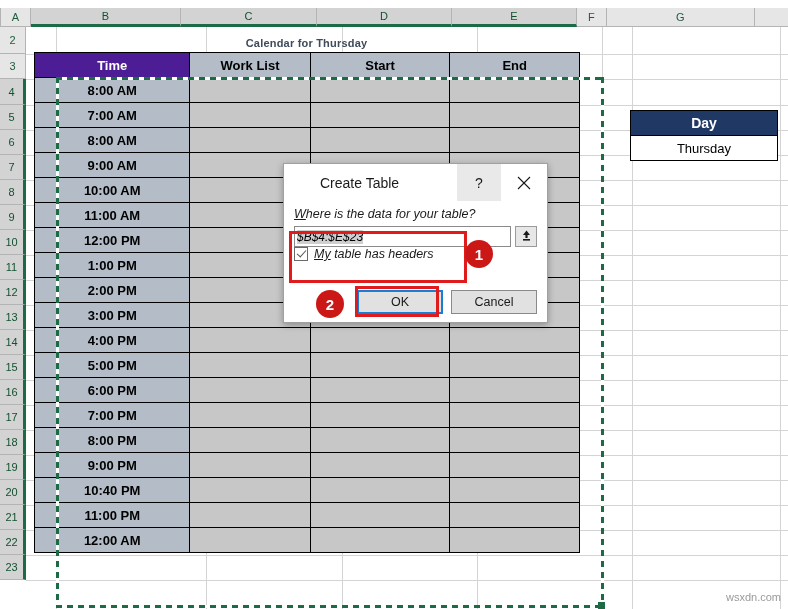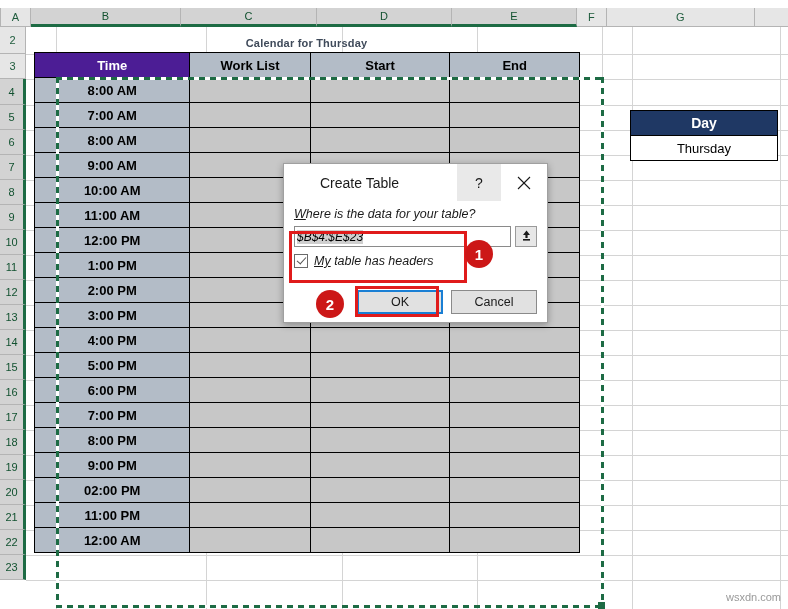--- a/index.html
+++ b/index.html
@@ -307,21 +307,20 @@
     background: #e7e7e7;
     display: flex;
     align-items: center;
     justify-content: center;
     cursor: default;
   }
 
   .chk-row {
     display: flex;
     align-items: center;
-    margin-top: 7px;
     gap: 6px;
   }
   .chk-box {
     width: 14px; height: 14px;
     border: 1px solid #6a6a6a;
     background: #ffffff;
     position: relative;
     flex: none;
   }
   .chk-box::after {
@@ -571,21 +570,21 @@
           <td class="cal-td-blank col-d"></td>
           <td class="cal-td-blank col-e"></td>
         </tr>
         <tr>
           <td class="cal-td-time col-b">9:00 PM</td>
           <td class="cal-td-blank col-c"></td>
           <td class="cal-td-blank col-d"></td>
           <td class="cal-td-blank col-e"></td>
         </tr>
         <tr>
-          <td class="cal-td-time col-b">02:00 PM</td>
+          <td class="cal-td-time col-b">10:40 PM</td>
           <td class="cal-td-blank col-c"></td>
           <td class="cal-td-blank col-d"></td>
           <td class="cal-td-blank col-e"></td>
         </tr>
         <tr>
           <td class="cal-td-time col-b">11:00 PM</td>
           <td class="cal-td-blank col-c"></td>
           <td class="cal-td-blank col-d"></td>
           <td class="cal-td-blank col-e"></td>
         </tr>

